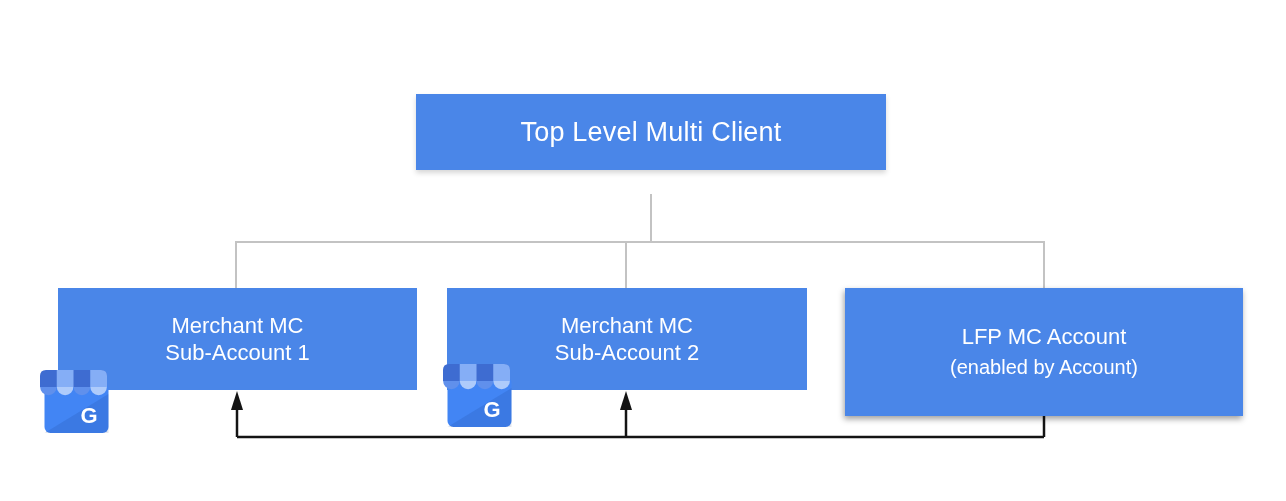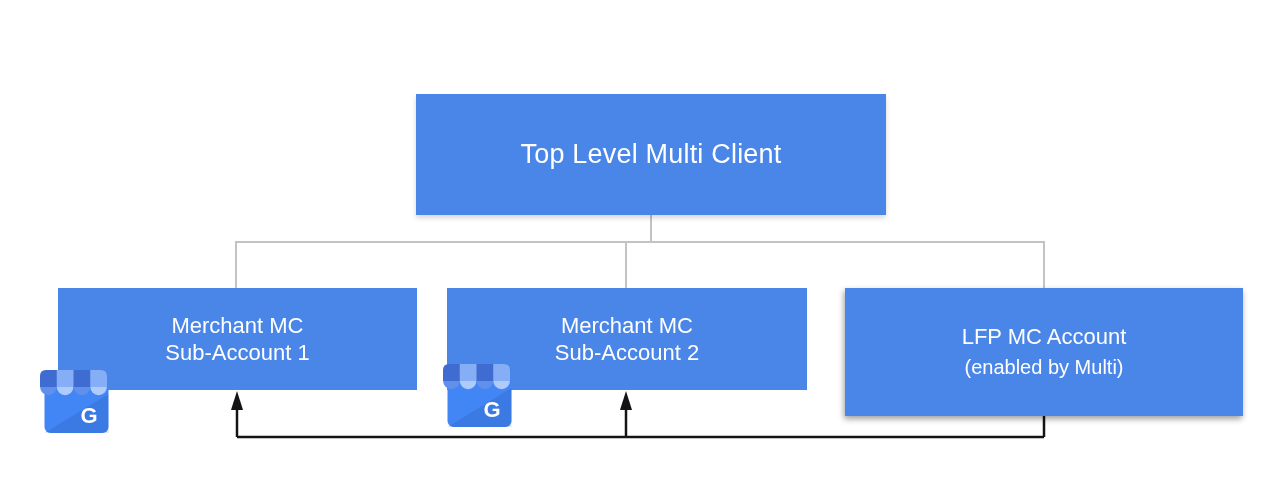--- a/index.html
+++ b/index.html
@@ -14,21 +14,21 @@
   .box{
     position:absolute;
     background:#4a86e8;
     color:#ffffff;
     display:flex;flex-direction:column;
     align-items:center;justify-content:center;
     text-align:center;
   }
   .box span{display:block;}
   .box-mca{
-    left:416px;top:94px;width:470px;height:121px;
+    left:416px;top:94px;width:470px;height:76px;
     font-size:27px;line-height:41px;letter-spacing:0.2px;
     box-shadow:0 3px 5px rgba(0,0,0,0.16);
   }
   .box-m1{left:58px;top:288px;width:359px;height:102px;font-size:22px;line-height:27px;}
   .box-m2{left:447px;top:288px;width:360px;height:102px;font-size:22px;line-height:27px;}
   .box-lfp{
     left:845px;top:288px;width:398px;height:128px;
     font-size:22px;line-height:30px;
     box-shadow:-1px 3px 6px rgba(0,0,0,0.38);
   }
@@ -73,21 +73,21 @@
     <span class="line2">Sub-Account 1</span>
   </div>
 
   <div class="box box-m2">
     <span class="line1">Merchant MC</span>
     <span class="line2">Sub-Account 2</span>
   </div>
 
   <div class="box box-lfp">
     <span class="line1">LFP MC Account</span>
-    <span class="line2">(enabled by Multi)</span>
+    <span class="line2">(enabled by Account)</span>
   </div>
 
   <svg class="gmb-icon gmb-icon-1" width="70" height="64" viewBox="0 0 70 64" xmlns="http://www.w3.org/2000/svg">
     <defs>
       <clipPath id="band1">
           <path d="M6 0 H61 Q67 0 67 6 V17 H0 V6 Q0 0 6 0 Z"></path>
         </clipPath>
     </defs>
     <rect x="4.5" y="13" width="64" height="50" rx="6" fill="#4285f4"></rect>
     <polygon points="4.5,63 68.5,24 68.5,63" fill="rgba(10,40,110,0.12)"></polygon>

